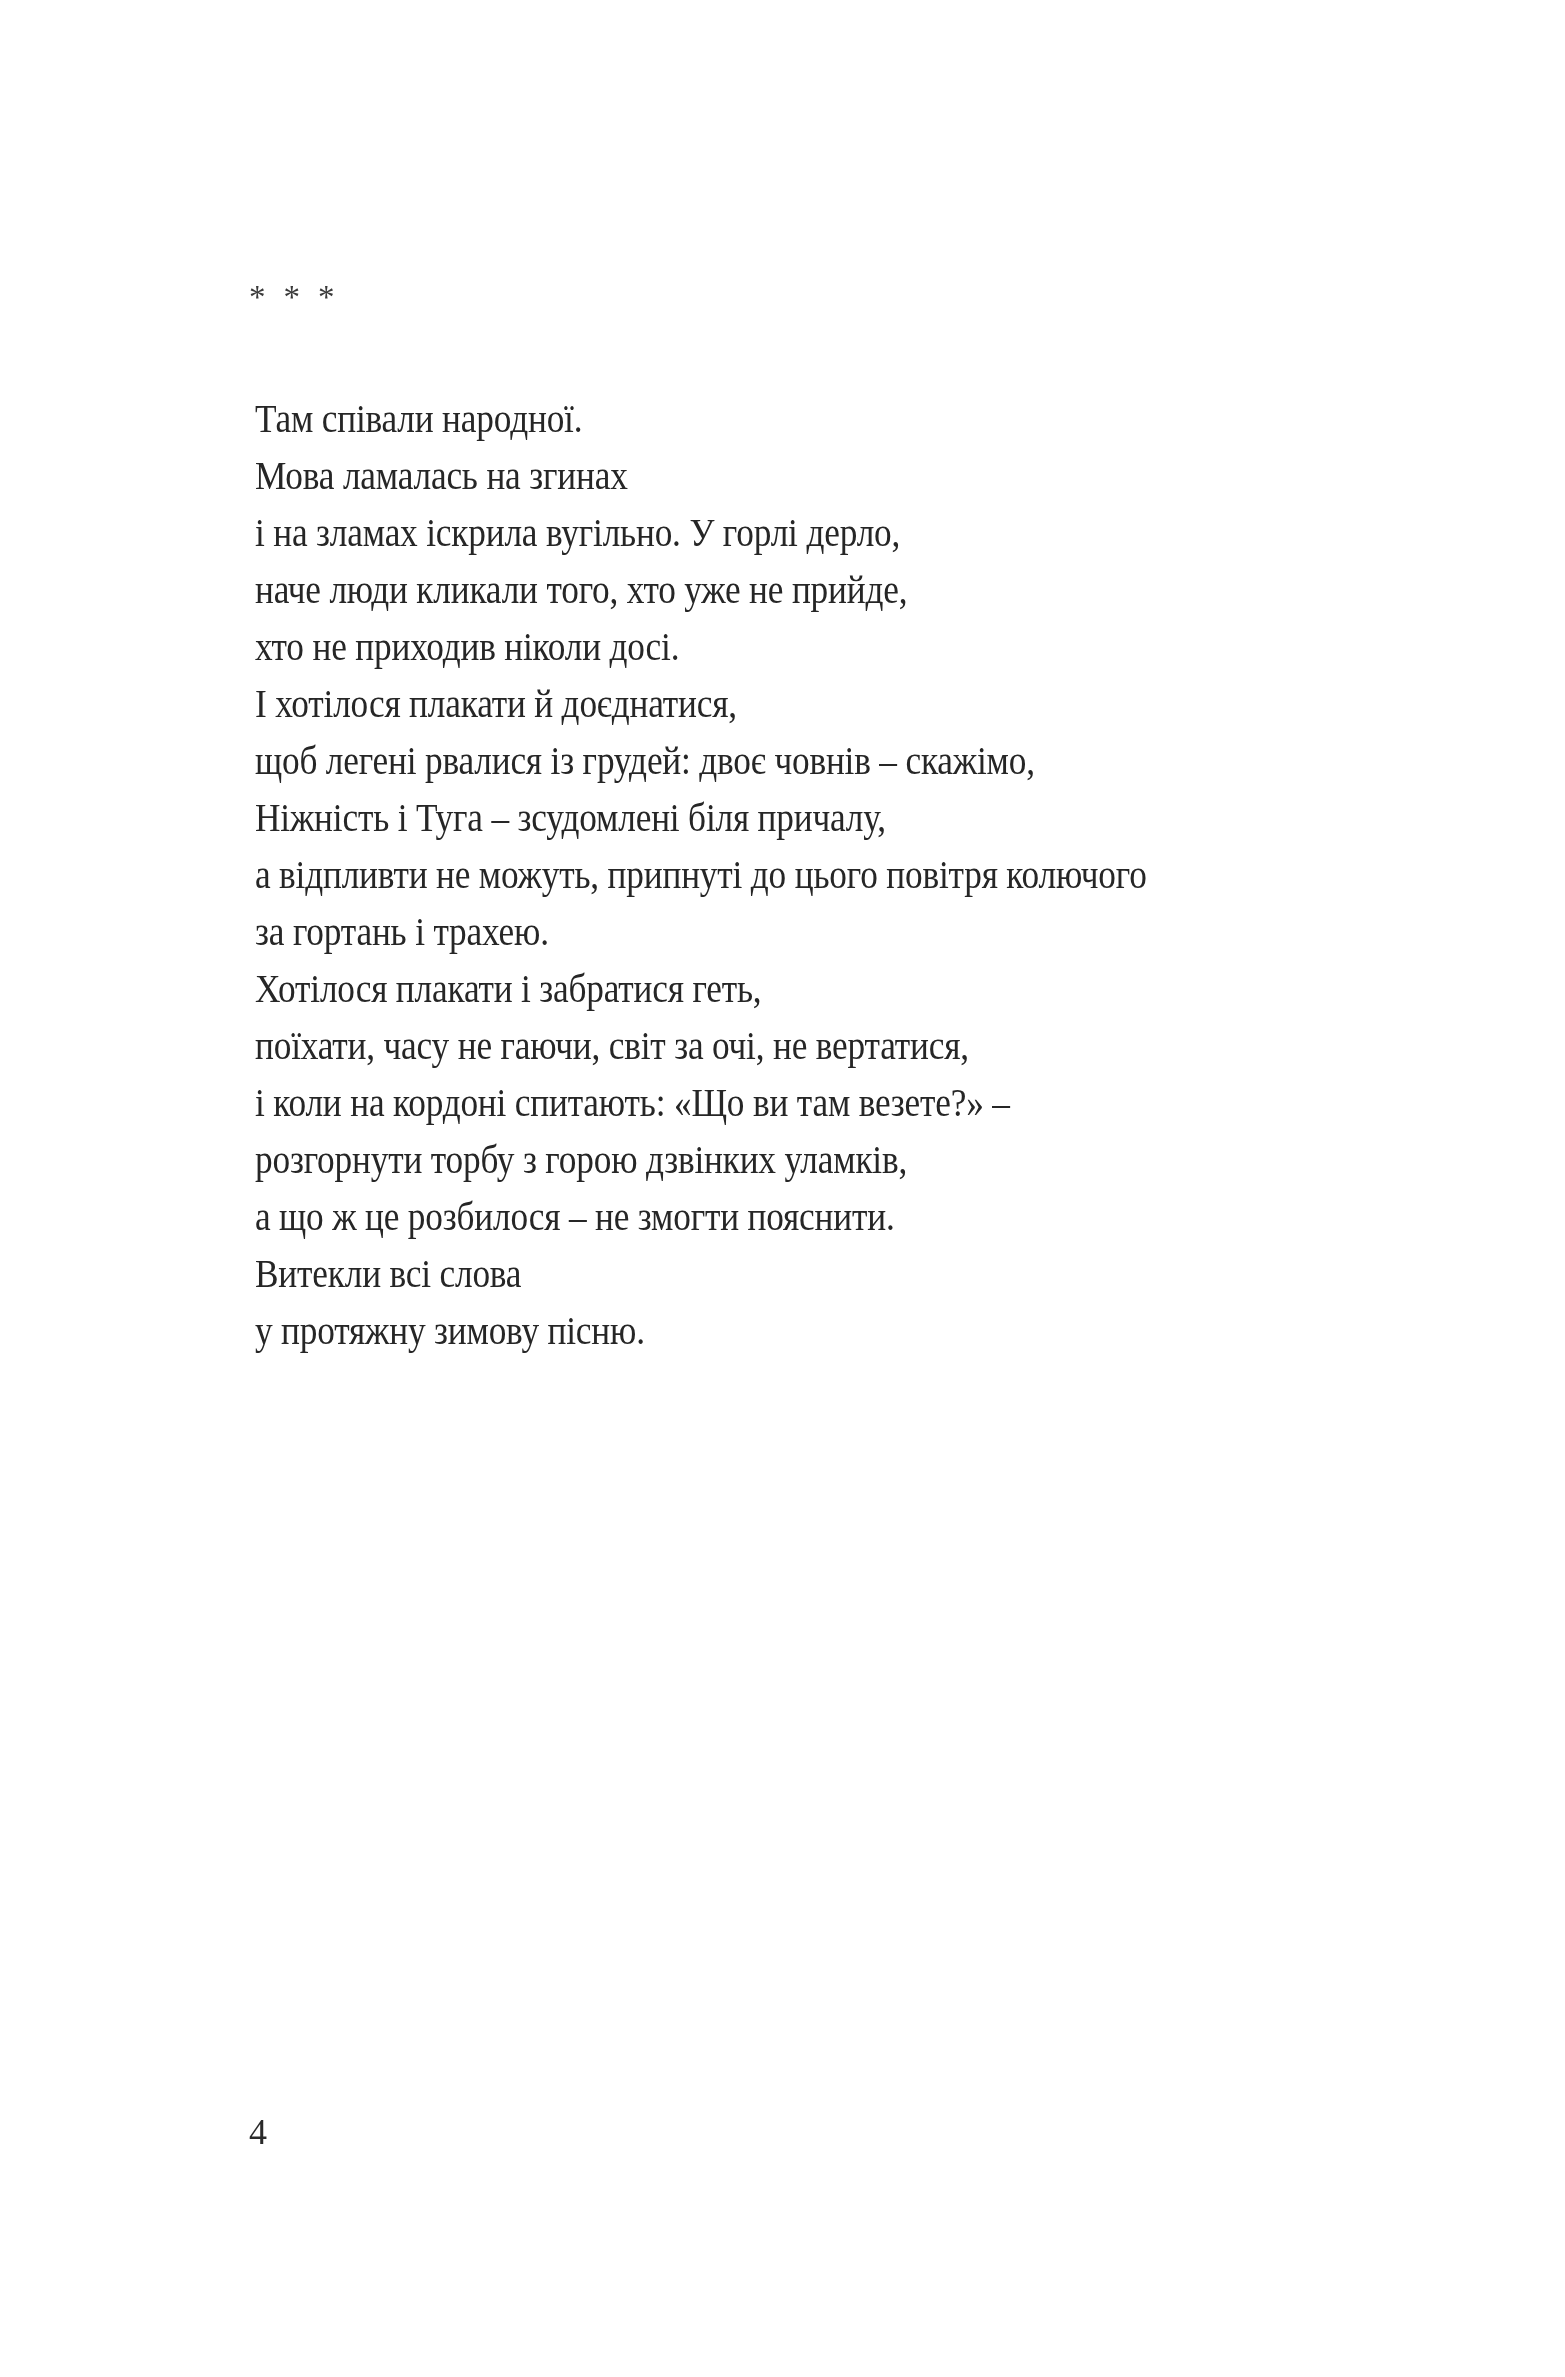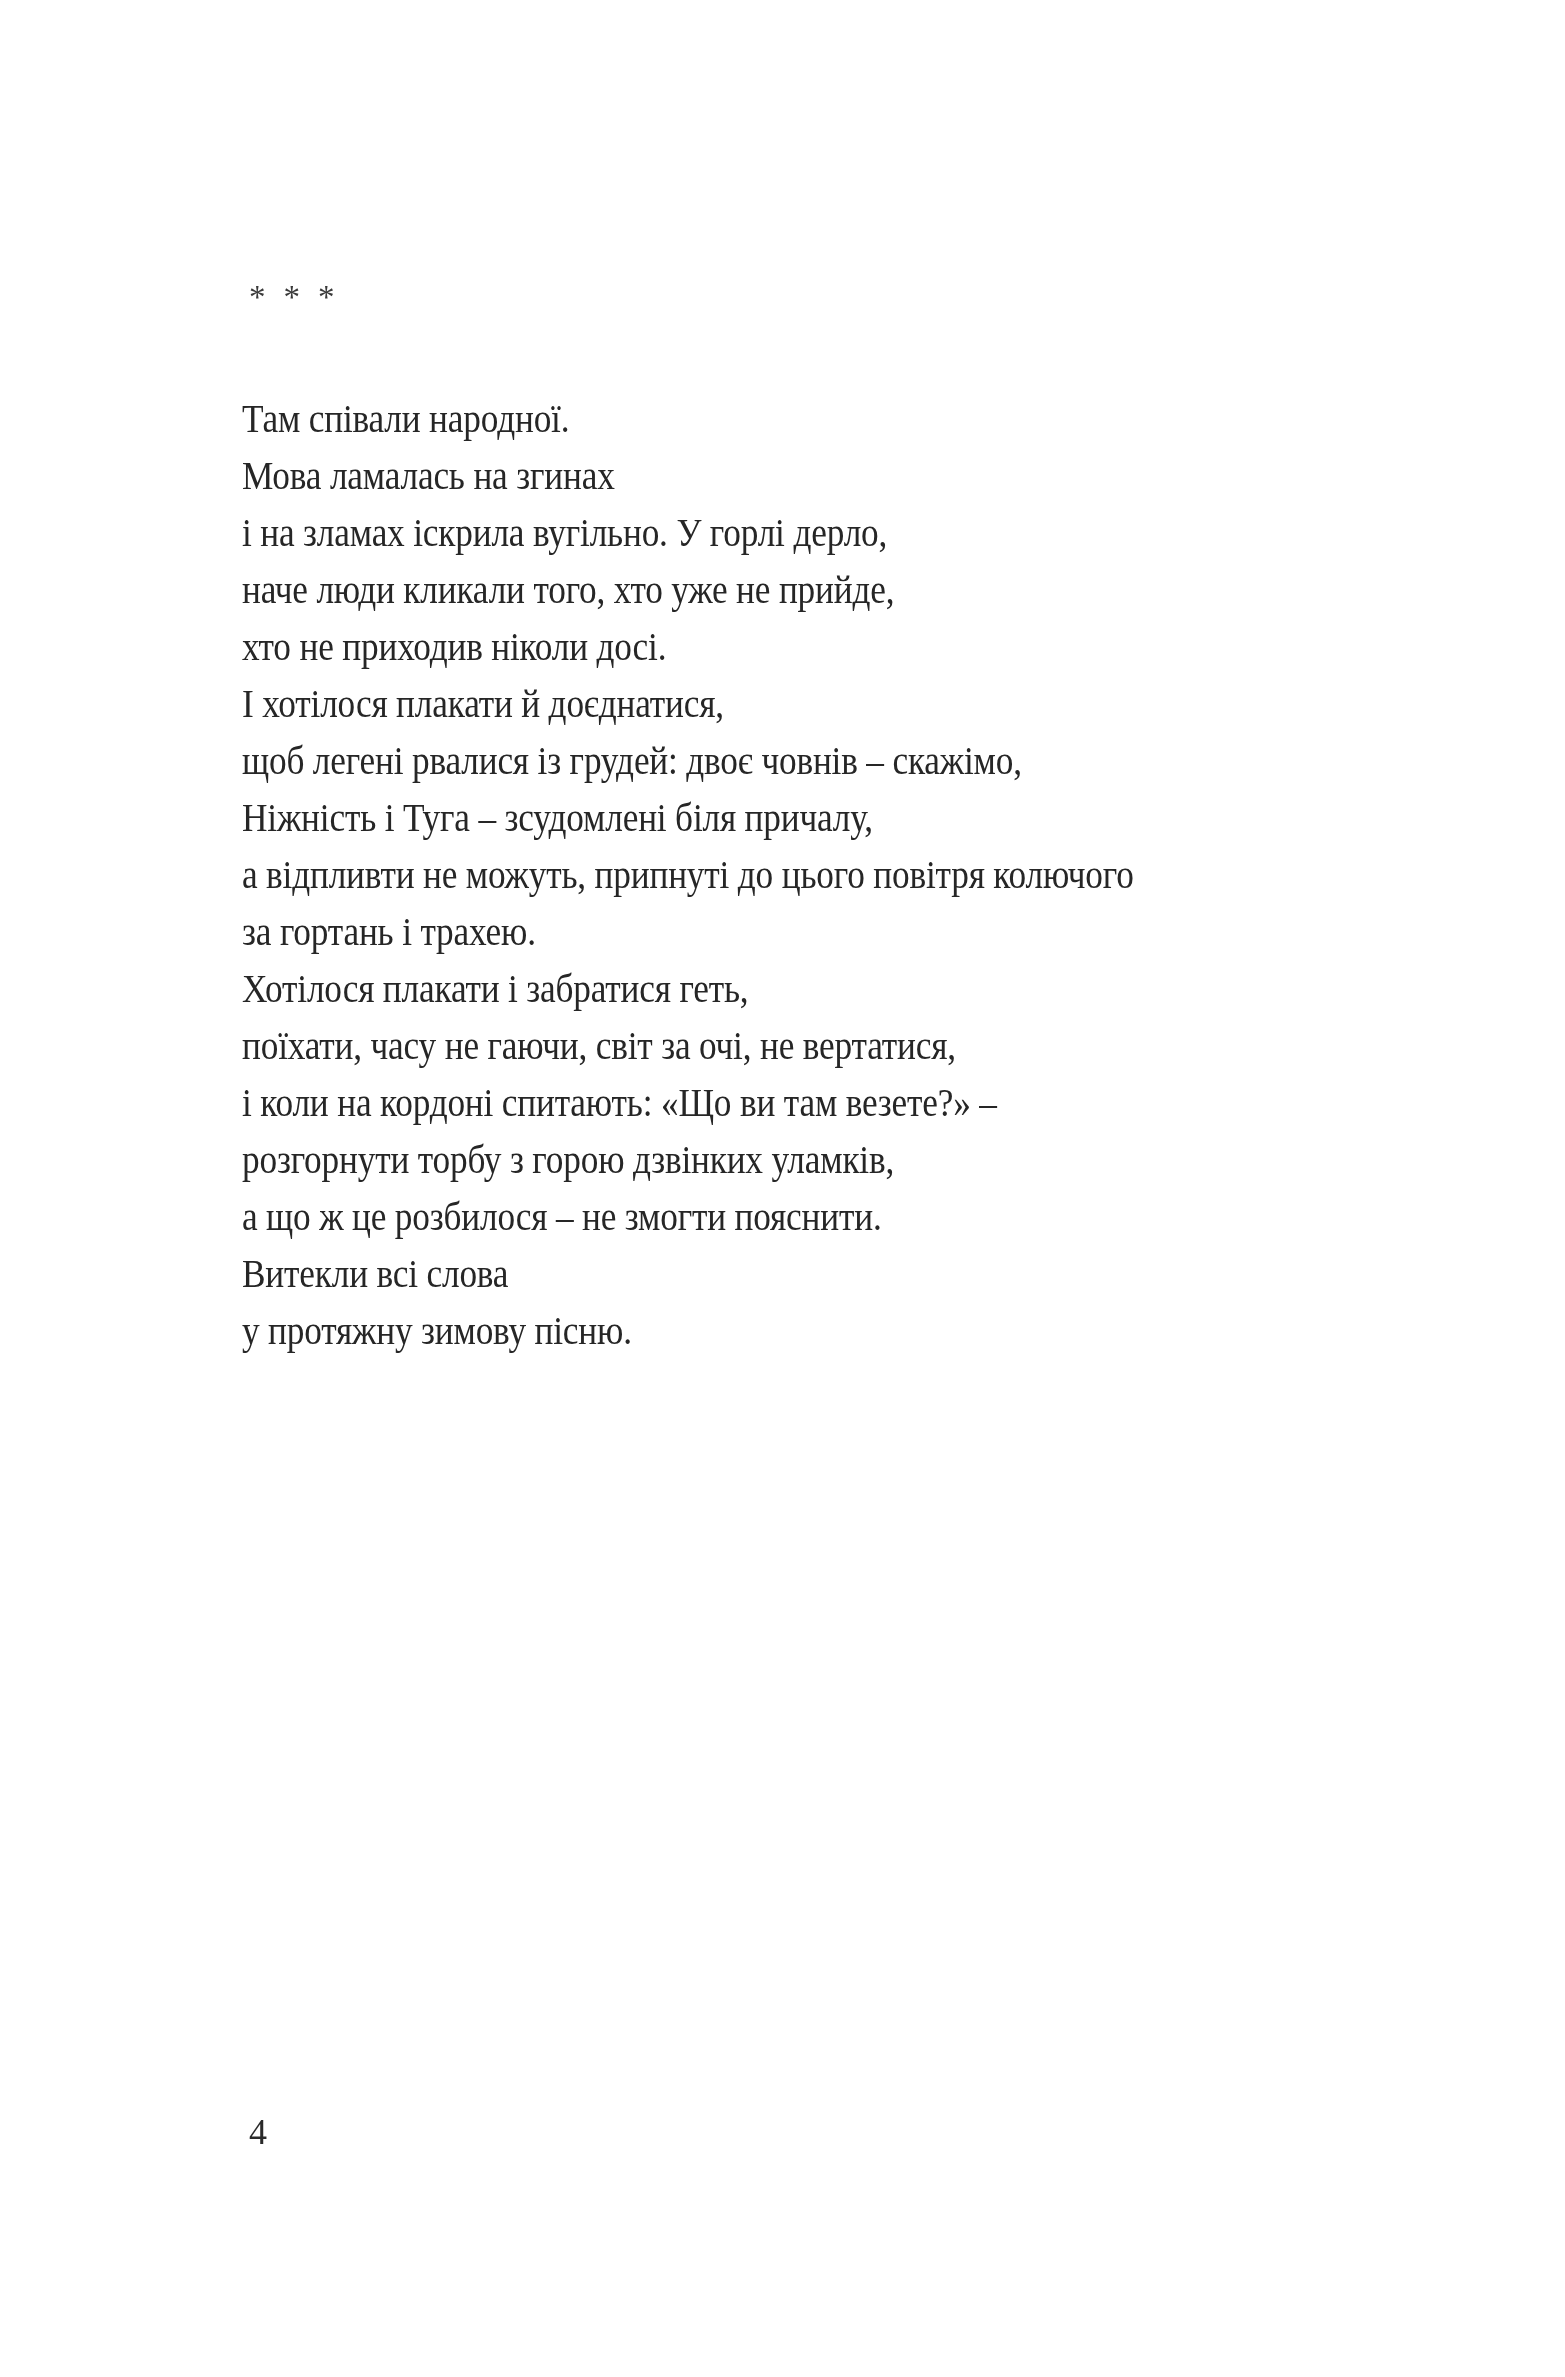--- a/index.html
+++ b/index.html
@@ -26,21 +26,21 @@
       position: absolute;
       left: 249px;
       top: 281px;
       font-size: 33px;
       letter-spacing: 4.9px;
       line-height: 33px;
       color: #3a3a3a;
     }
     .poem {
       position: absolute;
-      left: 242px;
+      left: 255px;
       top: 390px;
       width: 1240px;
     }
     .poem-line {
       display: block;
       font-size: 41px;
       line-height: 57px;
       height: 57px;
       white-space: nowrap;
       transform: scaleX(0.86);

